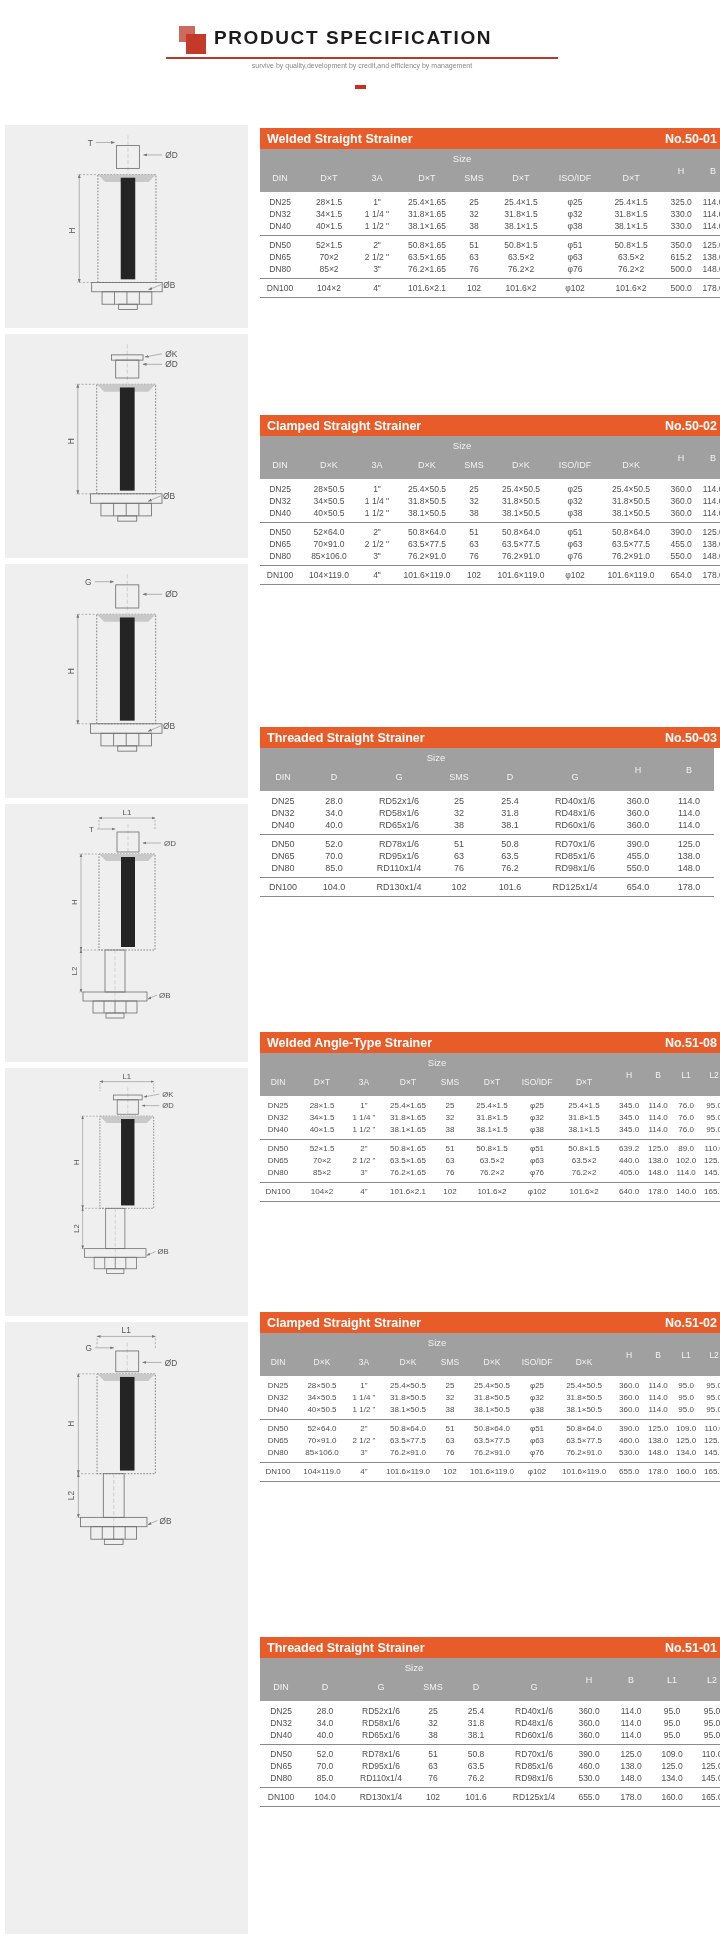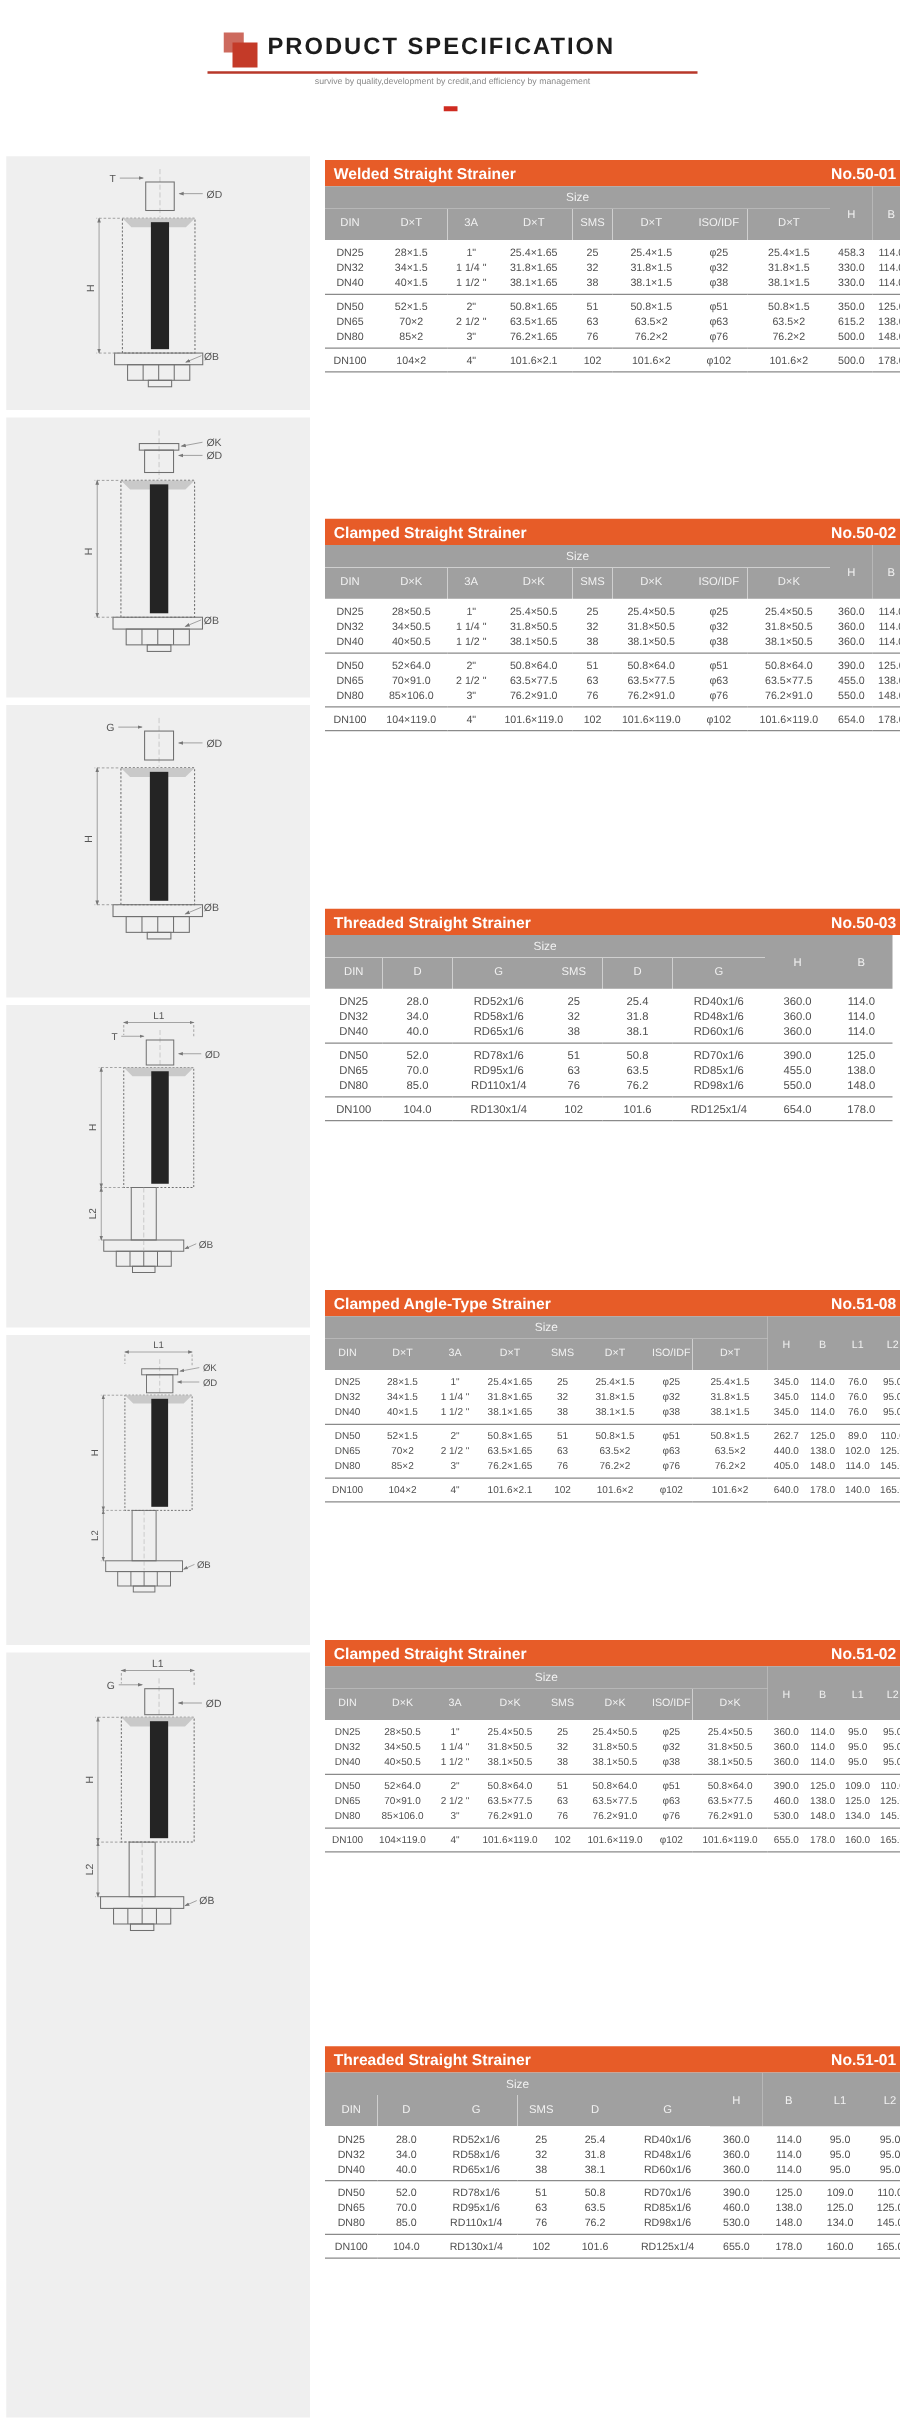--- a/index.html
+++ b/index.html
@@ -133,21 +133,21 @@
       <tbody class="g1">
               <tr>
                 <td>DN25</td>
                 <td>28×1.5</td>
                 <td>1"</td>
                 <td>25.4×1.65</td>
                 <td>25</td>
                 <td>25.4×1.5</td>
                 <td>φ25</td>
                 <td>25.4×1.5</td>
-                <td>458.3</td>
+                <td>325.0</td>
                 <td>114.0</td>
               </tr>
               <tr>
                 <td>DN32</td>
                 <td>34×1.5</td>
                 <td>1 1/4 "</td>
                 <td>31.8×1.65</td>
                 <td>32</td>
                 <td>31.8×1.5</td>
                 <td>φ32</td>
@@ -580,21 +580,21 @@
               <text x="47" y="24" text-anchor="end">T</text>
               <text x="117" y="38">ØD</text>
               <text x="30" y="94" transform="rotate(-90 30 94)" text-anchor="middle">H</text>
               <text x="30" y="163" transform="rotate(-90 30 163)" text-anchor="middle">L2</text>
               <text x="112" y="190">ØB</text>
             </g>
           </svg>
         </div>
     <div class="sec-table" style="top: 1032px;">
       <div class="tbar">
-        <span class="tt">Clamped Angle-Type Strainer</span>
+        <span class="tt">Welded Angle-Type Strainer</span>
         <span class="tn">No.51-08</span>
       </div>
       <table class="spec dense" style="width: 468px; font-size: 8px;">
         <colgroup>
               <col style="width: 36px;">
               <col style="width: 52px;">
               <col style="width: 32px;">
               <col style="width: 56px;">
               <col style="width: 28px;">
               <col style="width: 56px;">
@@ -671,21 +671,21 @@
             <tbody class="g2">
               <tr>
                 <td>DN50</td>
                 <td>52×1.5</td>
                 <td>2"</td>
                 <td>50.8×1.65</td>
                 <td>51</td>
                 <td>50.8×1.5</td>
                 <td>φ51</td>
                 <td>50.8×1.5</td>
-                <td>262.7</td>
+                <td>639.2</td>
                 <td>125.0</td>
                 <td>89.0</td>
                 <td>110.0</td>
               </tr>
               <tr>
                 <td>DN65</td>
                 <td>70×2</td>
                 <td>2 1/2 "</td>
                 <td>63.5×1.65</td>
                 <td>63</td>

